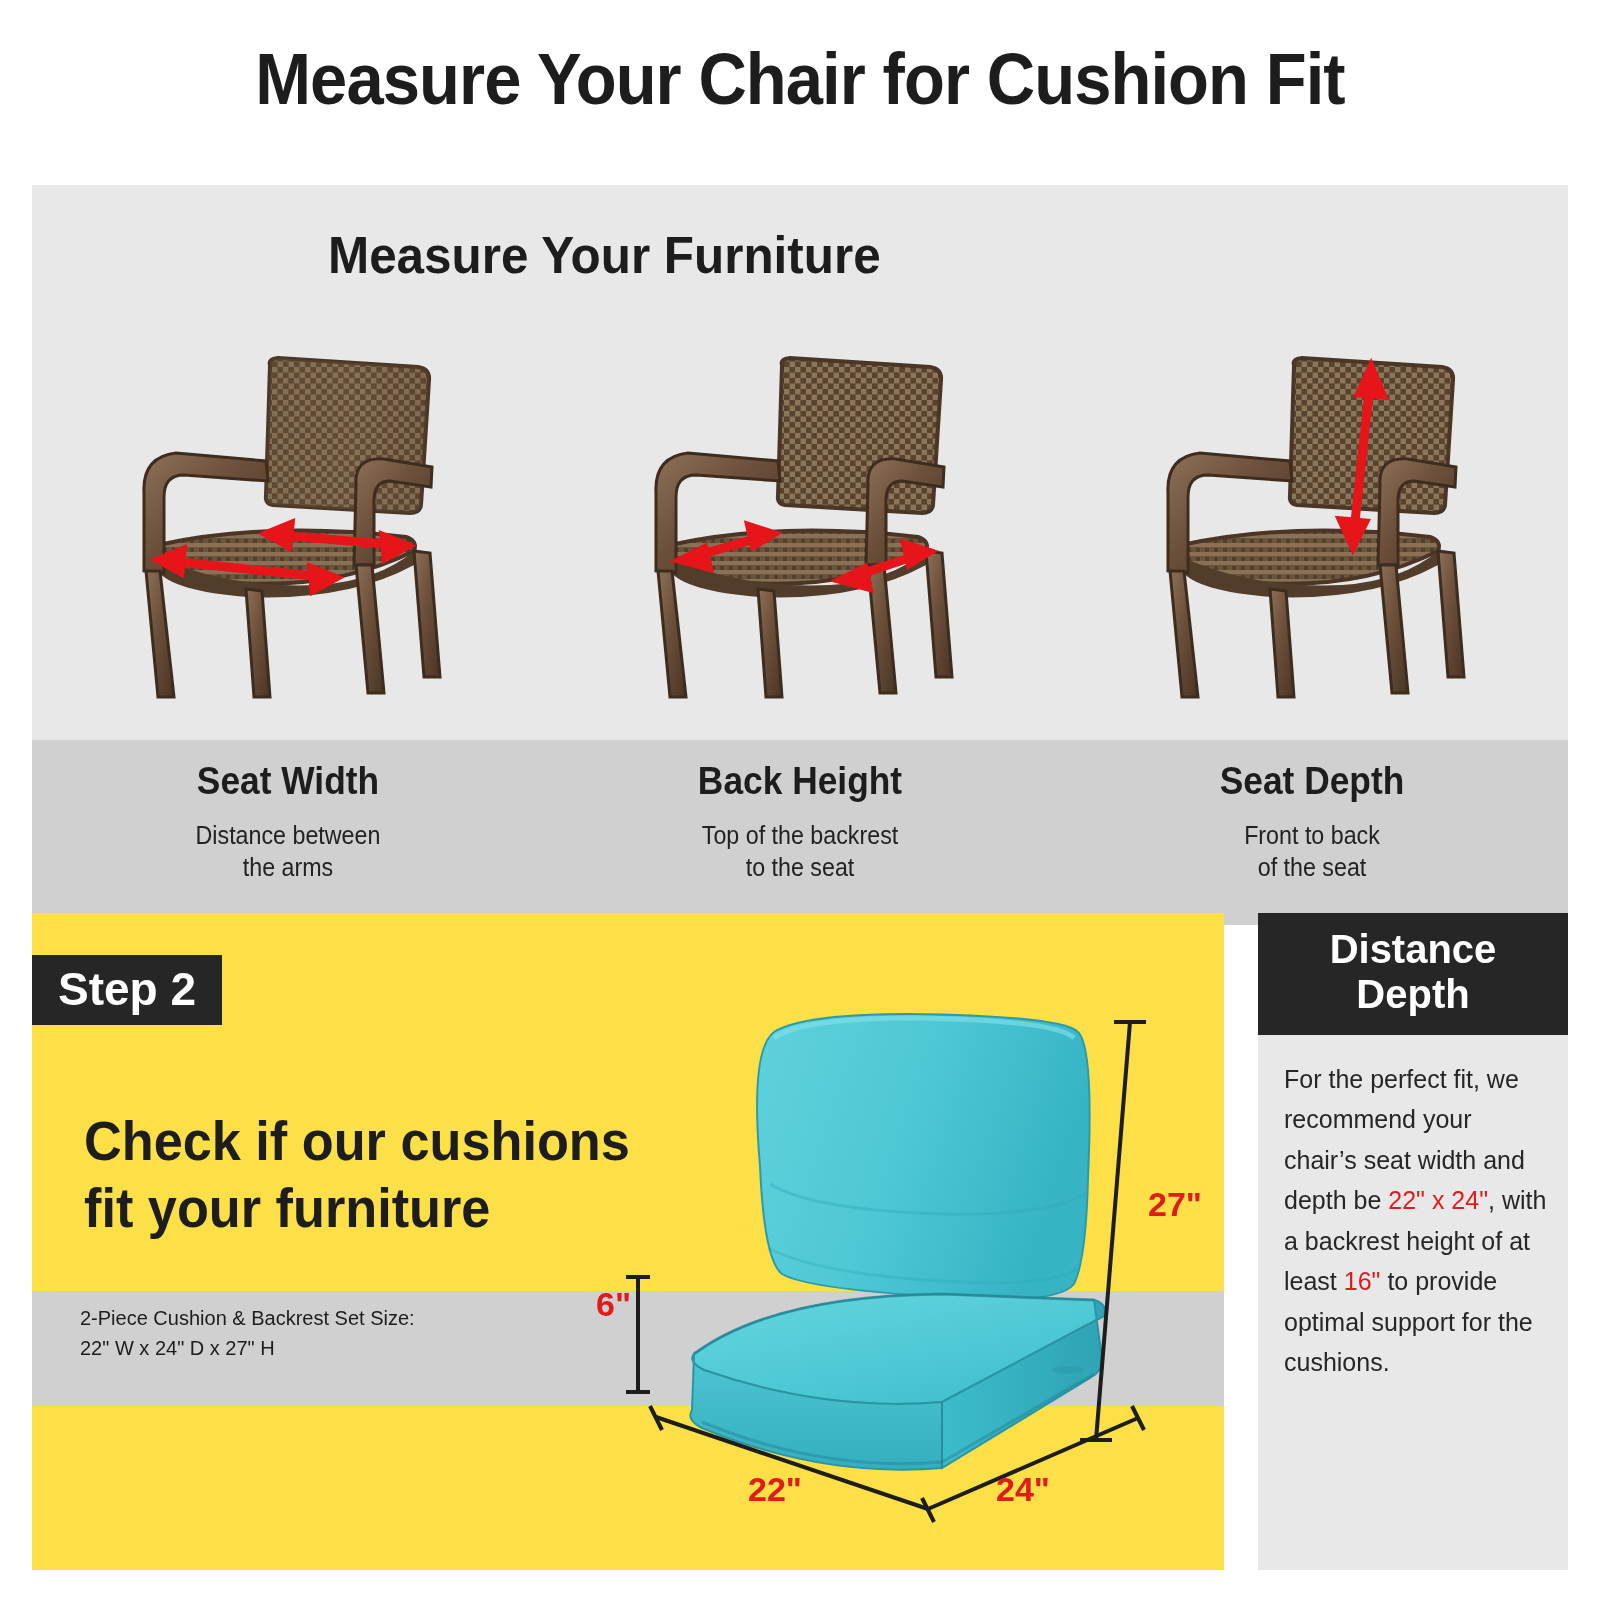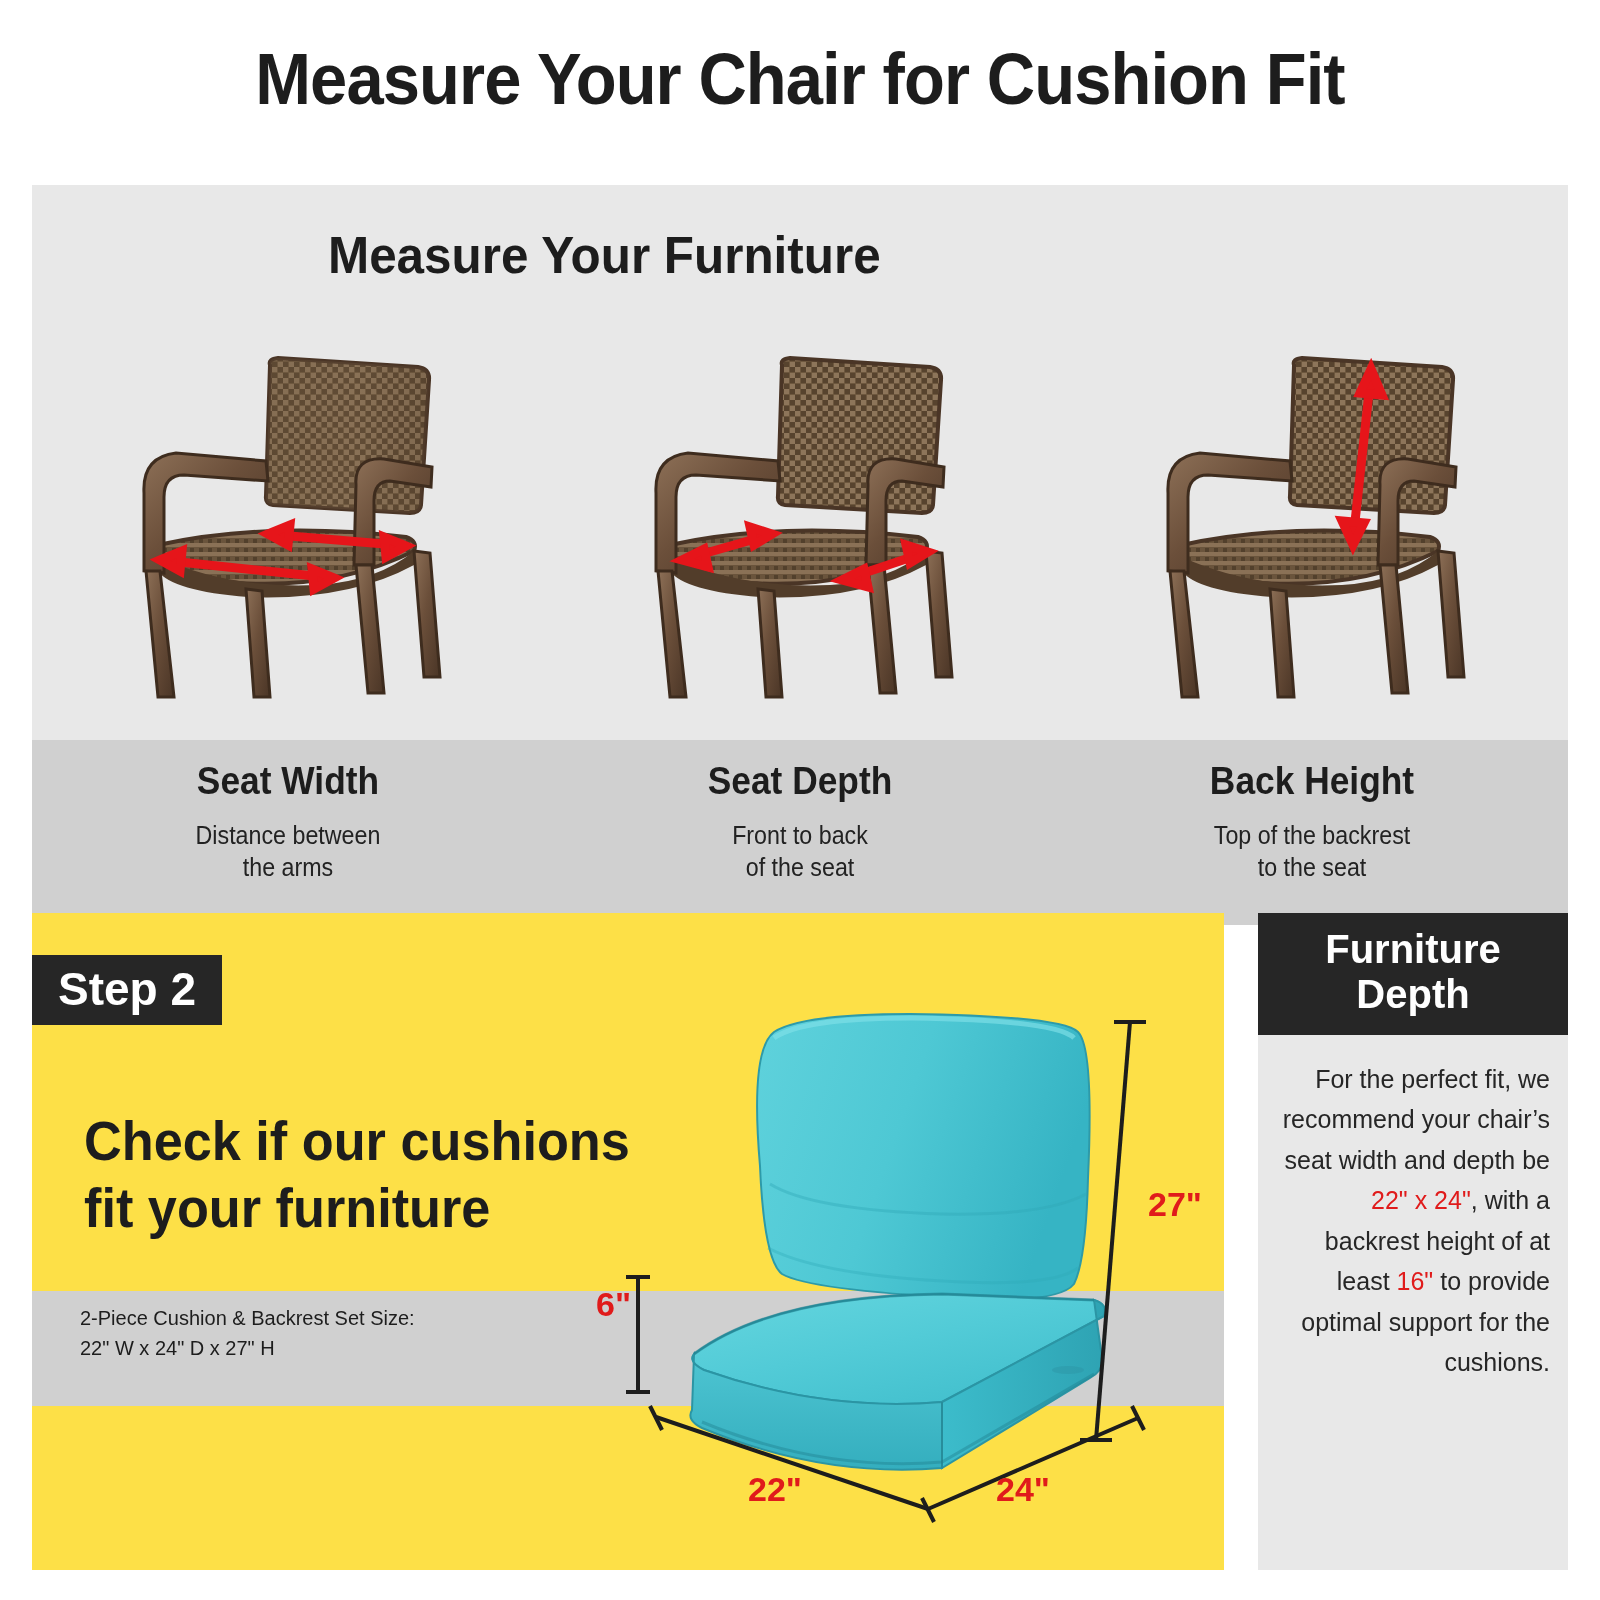--- a/index.html
+++ b/index.html
@@ -92,22 +92,22 @@
     background:#e8e8e8;
   }
   .note-header{
     background:#262626;color:#ffffff;
     font-size:40px;font-weight:bold;
     text-align:center;
     padding:14px 10px 18px 10px;
     line-height:1.12;
   }
   .note-body{
-    padding:24px 18px 0 20px;
-    text-align:right;
+    padding:24px 18px 0 26px;
+    text-align:left;
     font-size:25px;line-height:1.62;
     color:#262626;
   }
   .hl{color:#e01b1b;}
 
   
   .chair-svg{display:block;}
 
   
   .cushion-wrap{
@@ -231,28 +231,28 @@
       </div>
     </div>
 
     <div class="caption-band">
       <div class="caption-cell">
         <div class="caption-title">Seat Width</div>
         <div class="caption-sub">Distance between</div>
         <div class="caption-sub">the arms</div>
       </div>
       <div class="caption-cell">
+        <div class="caption-title">Back Height</div>
+        <div class="caption-sub">Top of the backrest</div>
+        <div class="caption-sub">to the seat</div>
+      </div>
+      <div class="caption-cell">
         <div class="caption-title">Seat Depth</div>
         <div class="caption-sub">Front to back</div>
         <div class="caption-sub">of the seat</div>
-      </div>
-      <div class="caption-cell">
-        <div class="caption-title">Back Height</div>
-        <div class="caption-sub">Top of the backrest</div>
-        <div class="caption-sub">to the seat</div>
       </div>
     </div>
   </div>
 
   <div class="panel-step2">
     <div class="step-badge step2-badge">Step 2</div>
 
     <div class="step2-heading">
       <div>Check if our cushions</div>
       <div>fit your furniture</div>
@@ -327,19 +327,19 @@
     </g>
   </svg>
 
   <div class="dim-label dim-27">27"</div>
   <div class="dim-label dim-6">6"</div>
   <div class="dim-label dim-22">22"</div>
   <div class="dim-label dim-24">24"</div>
 
   <div class="panel-note">
     <div class="note-header">
-      <div>Furniture</div>
+      <div>Distance</div>
       <div>Depth</div>
     </div>
     <div class="note-body"><span>For the perfect fit, we recommend your chair’s seat width and depth be </span><span class="hl">22" x 24"</span><span>, with a backrest height of at least </span><span class="hl">16"</span><span> to provide optimal support for the cushions.</span></div>
   </div>
 
 </div>
 
 </body></html>

